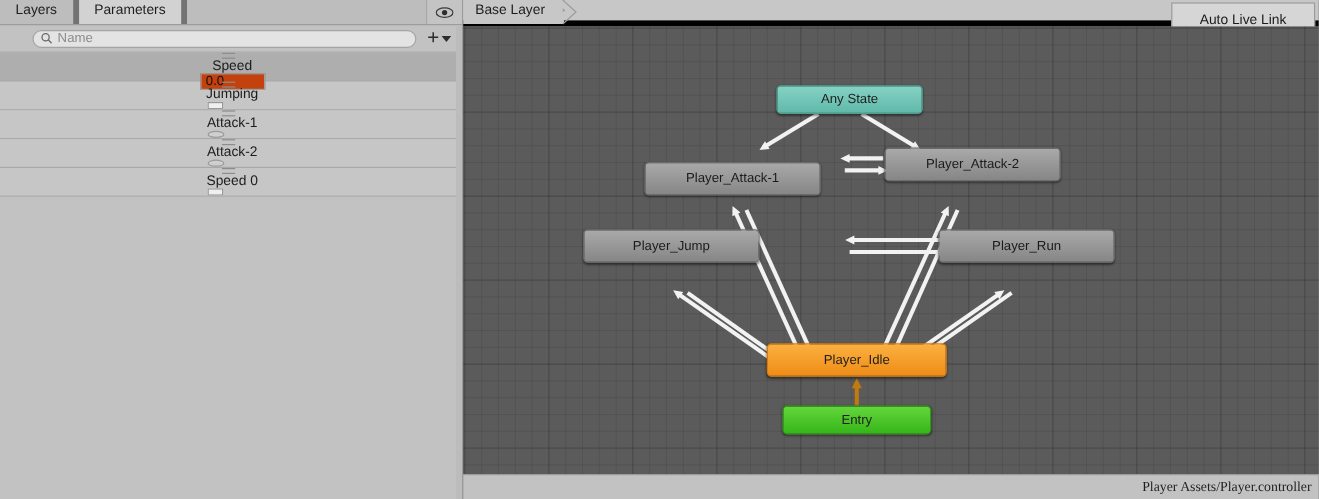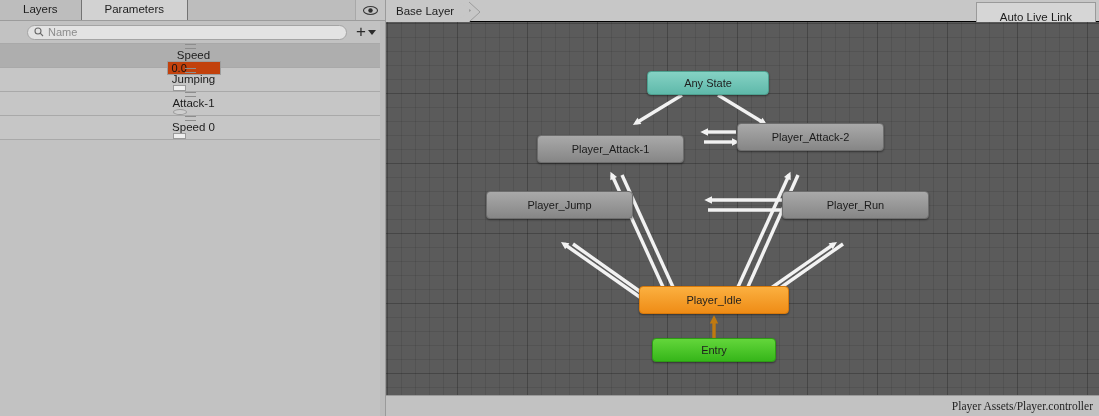--- a/index.html
+++ b/index.html
@@ -18,23 +18,23 @@
     background: #c2c2c2;
     border-right: 1px solid #9a9a9a;
   }
   .tabbar {
     position: relative; height: 21px; width: 100%;
     background: #bdbdbd;
     border-bottom: 1px solid #9c9c9c;
     display: flex; align-items: stretch;
   }
   .tab {
-    display: flex; align-items: center; padding: 0 23px;
+    display: flex; align-items: center; padding: 0 13px;
     font-size: 11.5px; color: #1d1d1d;
-    border-right: 1px solid #737373;
+    border-right: 5px solid #737373;
     background: #bdbdbd; cursor: pointer;
     line-height: 1;
   }
   .tab.active { background: #d2d2d2; }
   .tabbar-spacer { flex: 1; background: #bdbdbd; }
   .eye-btn {
     width: 30px; display: flex; align-items: center; justify-content: center;
     background: #c4c4c4; border-left: 1px solid #a8a8a8;
   }
 
@@ -96,21 +96,21 @@
     background: #bcbcbc;
   }
 
   
   .right-panel {
     position: absolute; left: 386px; top: 0; right: 0; height: 416px;
     background: #5b5b5b;
   }
   .breadcrumb-bar {
     position: relative; height: 22px; width: 100%;
-    background: #c7c7c7; border-bottom: 1px solid #000000;
+    background: #c7c7c7; border-bottom: 5px solid #000000;
     display: flex; align-items: center;
   }
   .crumb {
     position: relative; height: 22px; padding: 0 16px 0 10px;
     display: flex; align-items: center; font-size: 11.5px; color: #1d1d1d;
     background: #c7c7c7;
   }
   .crumb::after {
     content: ""; position: absolute; right: -1px; top: 1px;
     width: 13px; height: 20px;
@@ -242,20 +242,28 @@
 
       <div class="param-row">
         <span class="grip">
             <i></i>
             <i></i>
           </span>
         <span class="param-name">Attack-1</span>
         <span class="radio"></span>
       </div>
 
+      <div class="param-row">
+        <span class="grip">
+            <i></i>
+            <i></i>
+          </span>
+        <span class="param-name">Attack-2</span>
+        <span class="radio"></span>
+      </div>
 
       <div class="param-row">
         <span class="grip">
             <i></i>
             <i></i>
           </span>
         <span class="param-name">Speed 0</span>
         <span class="chk"></span>
       </div>
 

